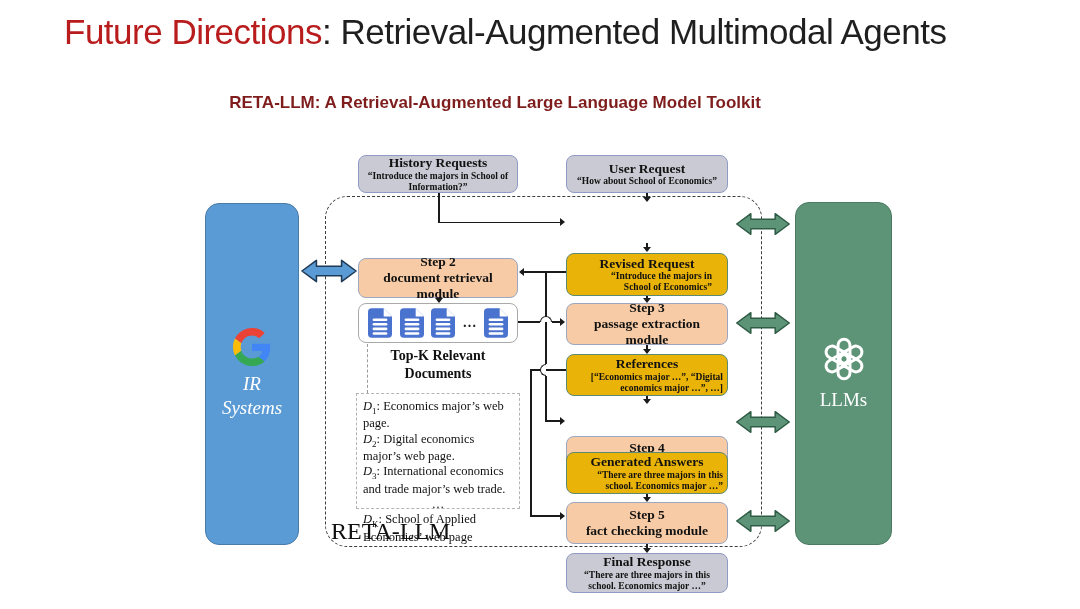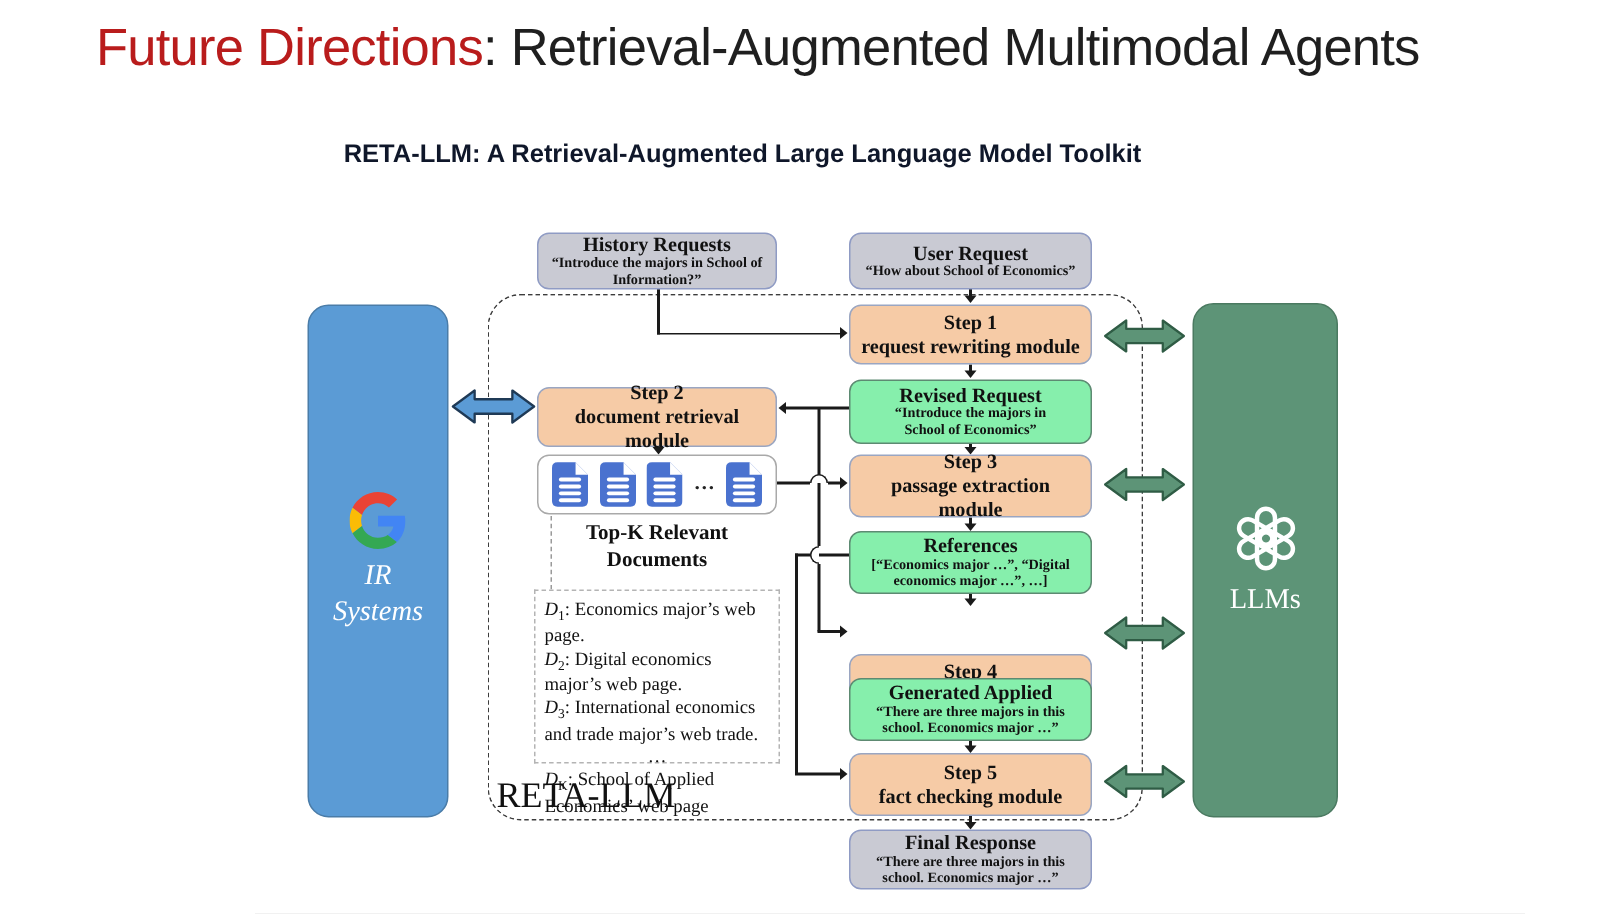--- a/index.html
+++ b/index.html
@@ -3,32 +3,32 @@
 <meta charset="utf-8">
 <style>
   html,body{margin:0;padding:0;background:#e8e8e8;}
   #slide{position:relative;width:1080px;height:609px;background:#ffffff;overflow:hidden;
          font-family:"Liberation Serif",serif;}
   
   #title{position:absolute;left:64px;top:12px;font-family:"Liberation Sans",sans-serif;
          font-size:35px;font-weight:400;letter-spacing:-0.5px;color:#1f1f1f;white-space:nowrap;}
   #title .hl{color:#b91c1c;}
   #subtitle{position:absolute;left:155px;top:93px;width:680px;text-align:center;
-            font-family:"Liberation Sans",sans-serif;font-size:17px;font-weight:700;color:#0f172a;}
+            font-family:"Liberation Sans",sans-serif;font-size:17px;font-weight:700;color:#7f1d1d;}
   
   #frame{position:absolute;left:325px;top:196px;width:437px;height:351px;
          border:1.7px dashed #3c3c3c;border-radius:22px;box-sizing:border-box;}
   #frame-label{position:absolute;left:331px;top:518px;font-size:24px;color:#111;}
   
   .node{position:absolute;border-radius:8px;border:1.3px solid #9aa6c2;box-sizing:border-box;
         display:flex;flex-direction:column;justify-content:center;align-items:center;
         text-align:center;color:#111;padding:1px 4px;z-index:3;}
   .gray{background:#c9cad3;border-color:#8f9bc4;}
   .orange{background:#f6cba6;border-color:#9aa6c2;}
-  .green{background:#86efac;border-color:#5d8a72;}
+  .green{background:#eab308;border-color:#5d8a72;text-align:right;}
   .whitebox{background:#ffffff;border-color:#a9a9a9;}
   .node .t{font-weight:700;font-size:13.5px;line-height:1.15;}
   .node .s{font-weight:700;font-size:13.5px;line-height:1.2;}
   .node .q{font-weight:700;font-size:9.5px;line-height:1.18;}
   #topk{position:absolute;left:358px;top:347px;width:160px;text-align:center;
         font-weight:700;font-size:14px;line-height:1.3;color:#111;}
   #topk span{display:inline-block;width:110px;}
   
   #docs{flex-direction:row;justify-content:space-between;padding:5px 9px;}
   .doc-ellipsis{font-weight:700;font-size:14px;color:#222;}
@@ -98,42 +98,38 @@
 
   <div class="node gray" style="left:358px;top:155px;width:160px;height:38px;">
     <div class="t">History Requests</div>
     <div class="q">“Introduce the majors in School of Information?”</div>
   </div>
   <div class="node gray" style="left:566px;top:155px;width:162px;height:38px;">
     <div class="t">User Request</div>
     <div class="q">“How about School of Economics”</div>
   </div>
 
-  <div class="node orange" style="left:566px;top:203px;width:162px;height:40px;">
-    <div class="t">Step 1</div>
-    <div class="s">request rewriting module</div>
-  </div>
   <div class="node green" style="left:566px;top:253px;width:162px;height:43px;">
     <div class="t">Revised Request</div>
     <div class="q" style="width:130px;">“Introduce the majors in School of Economics”</div>
   </div>
   <div class="node orange" style="left:566px;top:303px;width:162px;height:42px;">
     <div class="t">Step 3</div>
     <div class="s">passage extraction module</div>
   </div>
   <div class="node green" style="left:566px;top:354px;width:162px;height:42px;">
     <div class="t">References</div>
     <div class="q">[“Economics major …”, “Digital economics major …”, …]</div>
   </div>
   <div class="node orange" style="left:566px;top:404px;width:162px;height:40px;margin-top:32px;">
     <div class="t">Step 4</div>
     <div class="s">answer generation module</div>
   </div>
   <div class="node green" style="left:566px;top:452px;width:162px;height:42px;">
-    <div class="t">Generated Applied</div>
+    <div class="t">Generated Answers</div>
     <div class="q">“There are three majors in this school. Economics major …”</div>
   </div>
   <div class="node orange" style="left:566px;top:502px;width:162px;height:42px;">
     <div class="t">Step 5</div>
     <div class="s">fact checking module</div>
   </div>
   <div class="node gray" style="left:566px;top:553px;width:162px;height:40px;">
     <div class="t">Final Response</div>
     <div class="q">“There are three majors in this school. Economics major …”</div>
   </div>

